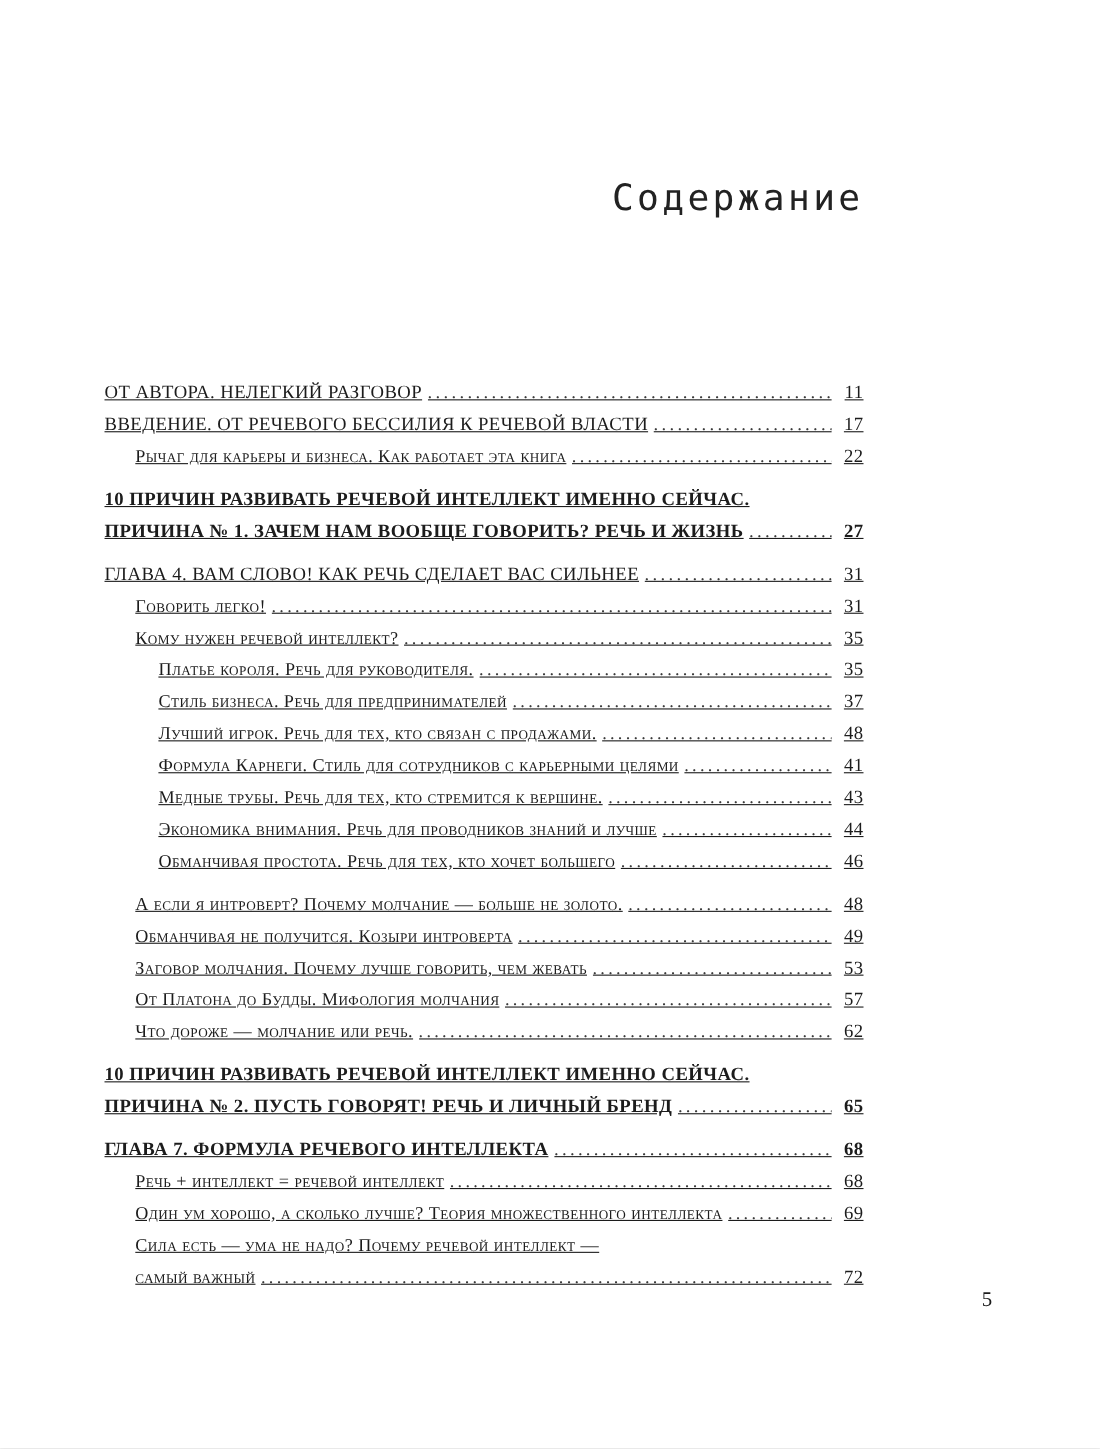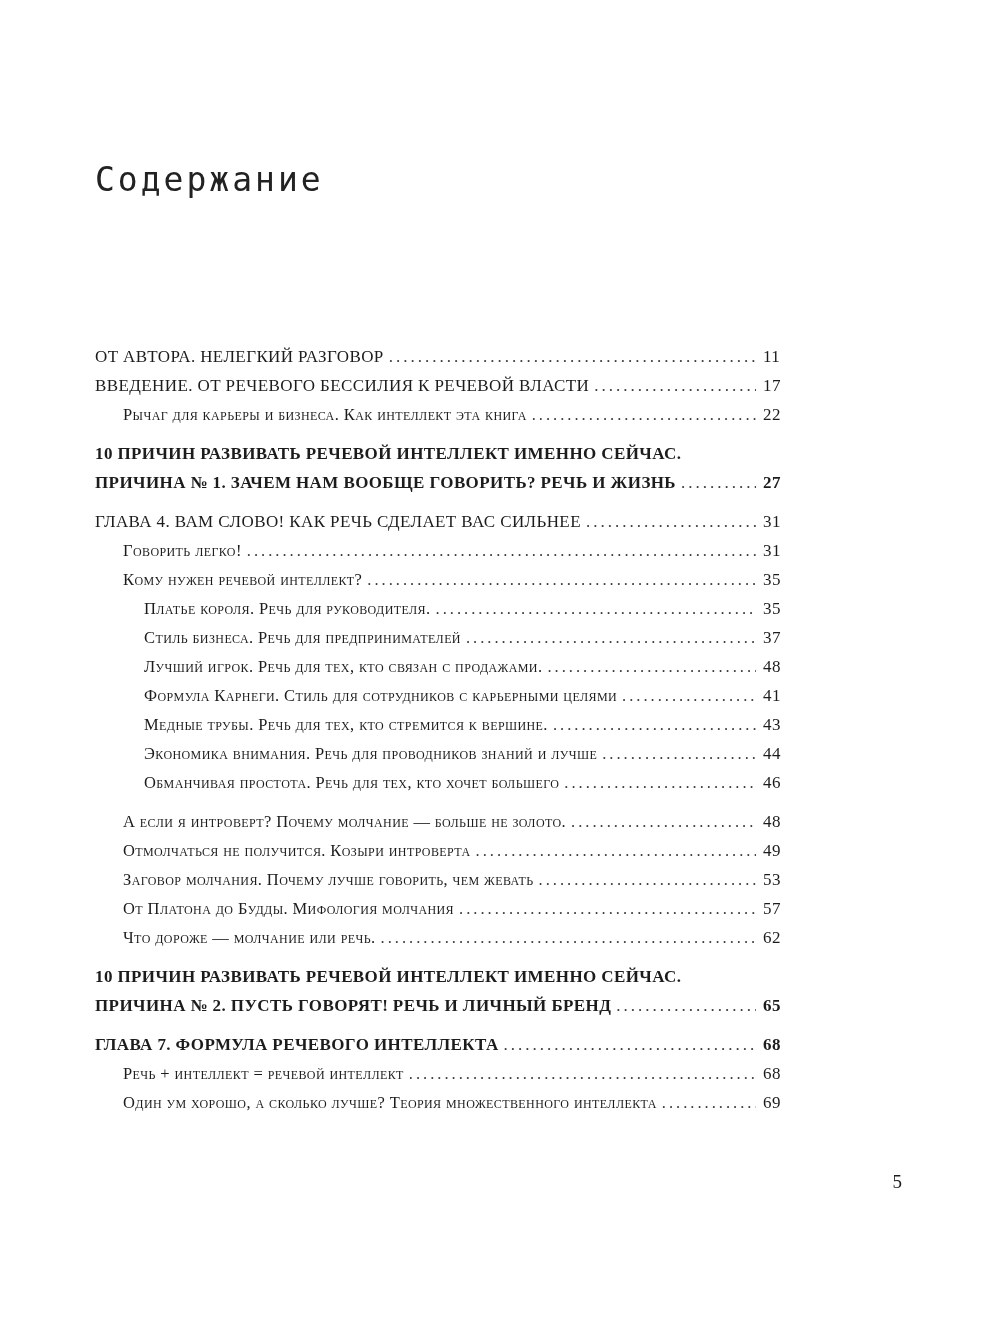--- a/index.html
+++ b/index.html
@@ -20,32 +20,32 @@
   }
   .content {
     position: absolute;
     left: 95px;
     top: 0;
     width: 690px;
   }
   .title {
     margin: 0;
     padding-top: 160px;
-    text-align: left;
+    text-align: right;
     font-family: "DejaVu Sans Mono", monospace;
     font-weight: 500;
     font-size: 33px;
     letter-spacing: 3px;
     color: #222;
   }
   .toc {
     margin-top: 143px;
     font-size: 17px;
   }
-  .entry { margin: 0; }
+  .entry { margin: 0; text-decoration: underline; }
   .entry .line {
     display: flex;
     align-items: baseline;
     line-height: 29px;
     height: 29px;
     letter-spacing: 0.4px;
   }
   .entry.gap { margin-top: 10px; }
   .entry.lvl1 { margin-left: 28px; }
   .entry.lvl2 { margin-left: 49px; }
@@ -65,20 +65,21 @@
   }
   .dots::after {
     content: "..........................................................................................................................................................................................................................................................";
     letter-spacing: 3px;
     font-weight: 400;
     font-variant: normal;
   }
   .pageno {
     margin-left: 4px;
     min-width: 22px;
+    text-align: right;
     font-variant: normal;
     font-size: 17px;
   }
   .folio {
     position: absolute;
     right: 98px;
     bottom: 124px;
     font-size: 19px;
     color: #1c1c1c;
   }
@@ -99,21 +100,21 @@
         </div>
         <div class="entry lvl0">
           <div class="line">
             <span class="text">ВВЕДЕНИЕ. ОТ РЕЧЕВОГО БЕССИЛИЯ К РЕЧЕВОЙ ВЛАСТИ</span>
             <span class="dots"></span>
             <span class="pageno">17</span>
           </div>
         </div>
         <div class="entry lvl1 sc">
           <div class="line">
-            <span class="text">Рычаг для карьеры и бизнеса. Как интеллект эта книга</span>
+            <span class="text">Рычаг для карьеры и бизнеса. Как работает эта книга</span>
             <span class="dots"></span>
             <span class="pageno">22</span>
           </div>
         </div>
         <div class="entry lvl0 bold gap">
           <div class="line">
             <span class="text">10 ПРИЧИН РАЗВИВАТЬ РЕЧЕВОЙ ИНТЕЛЛЕКТ ИМЕННО СЕЙЧАС.</span>
           </div>
           <div class="line">
             <span class="text">ПРИЧИНА № 1. ЗАЧЕМ НАМ ВООБЩЕ ГОВОРИТЬ? РЕЧЬ И ЖИЗНЬ</span>
@@ -193,21 +194,21 @@
         </div>
         <div class="entry lvl1 sc gap">
           <div class="line">
             <span class="text">А если я интроверт? Почему молчание — больше не золото.</span>
             <span class="dots"></span>
             <span class="pageno">48</span>
           </div>
         </div>
         <div class="entry lvl1 sc">
           <div class="line">
-            <span class="text">Отмолчаться не получится. Козыри интроверта</span>
+            <span class="text">Обманчивая не получится. Козыри интроверта</span>
             <span class="dots"></span>
             <span class="pageno">49</span>
           </div>
         </div>
         <div class="entry lvl1 sc">
           <div class="line">
             <span class="text">Заговор молчания. Почему лучше говорить, чем жевать</span>
             <span class="dots"></span>
             <span class="pageno">53</span>
           </div>
@@ -248,18 +249,28 @@
             <span class="text">Речь + интеллект = речевой интеллект</span>
             <span class="dots"></span>
             <span class="pageno">68</span>
           </div>
         </div>
         <div class="entry lvl1 sc">
           <div class="line">
             <span class="text">Один ум хорошо, а сколько лучше? Теория множественного интеллекта</span>
             <span class="dots"></span>
             <span class="pageno">69</span>
+          </div>
+        </div>
+        <div class="entry lvl1 sc">
+          <div class="line">
+            <span class="text">Сила есть — ума не надо? Почему речевой интеллект —</span>
+          </div>
+          <div class="line">
+            <span class="text">самый важный</span>
+            <span class="dots"></span>
+            <span class="pageno">72</span>
           </div>
         </div>
       </div>
   </div>
   <div class="folio">5</div>
 </div>
 
 </body></html>

